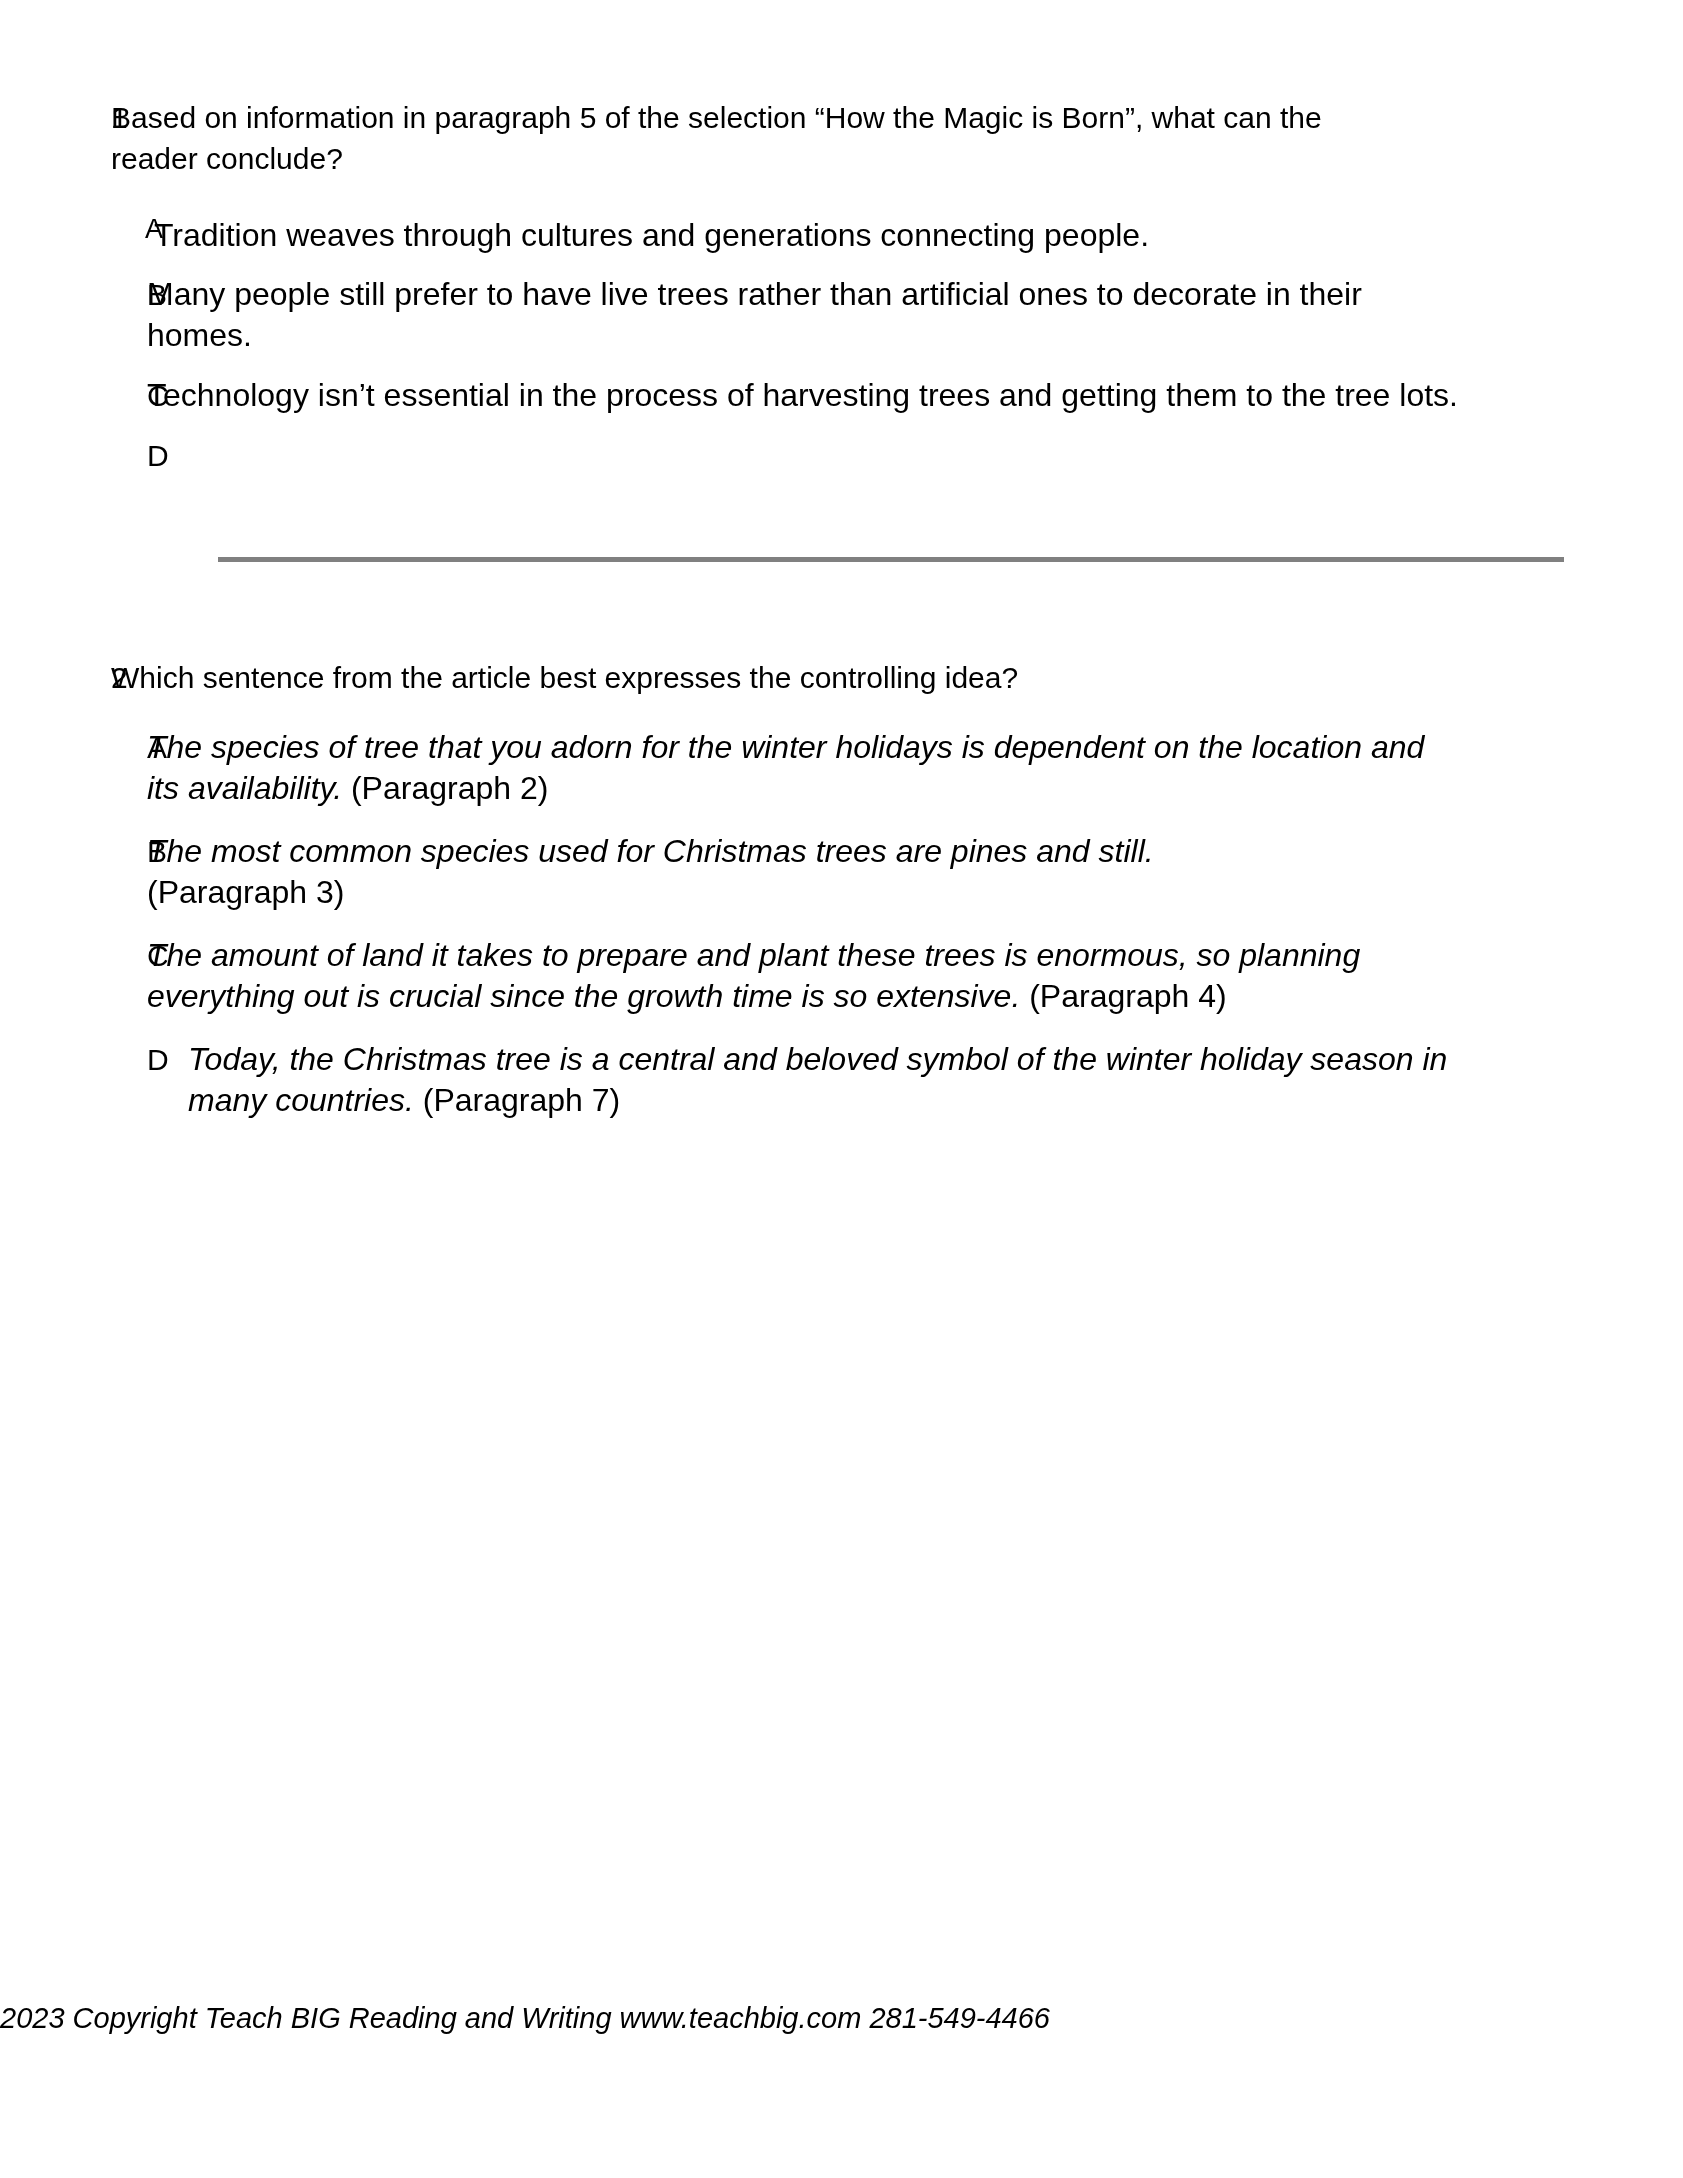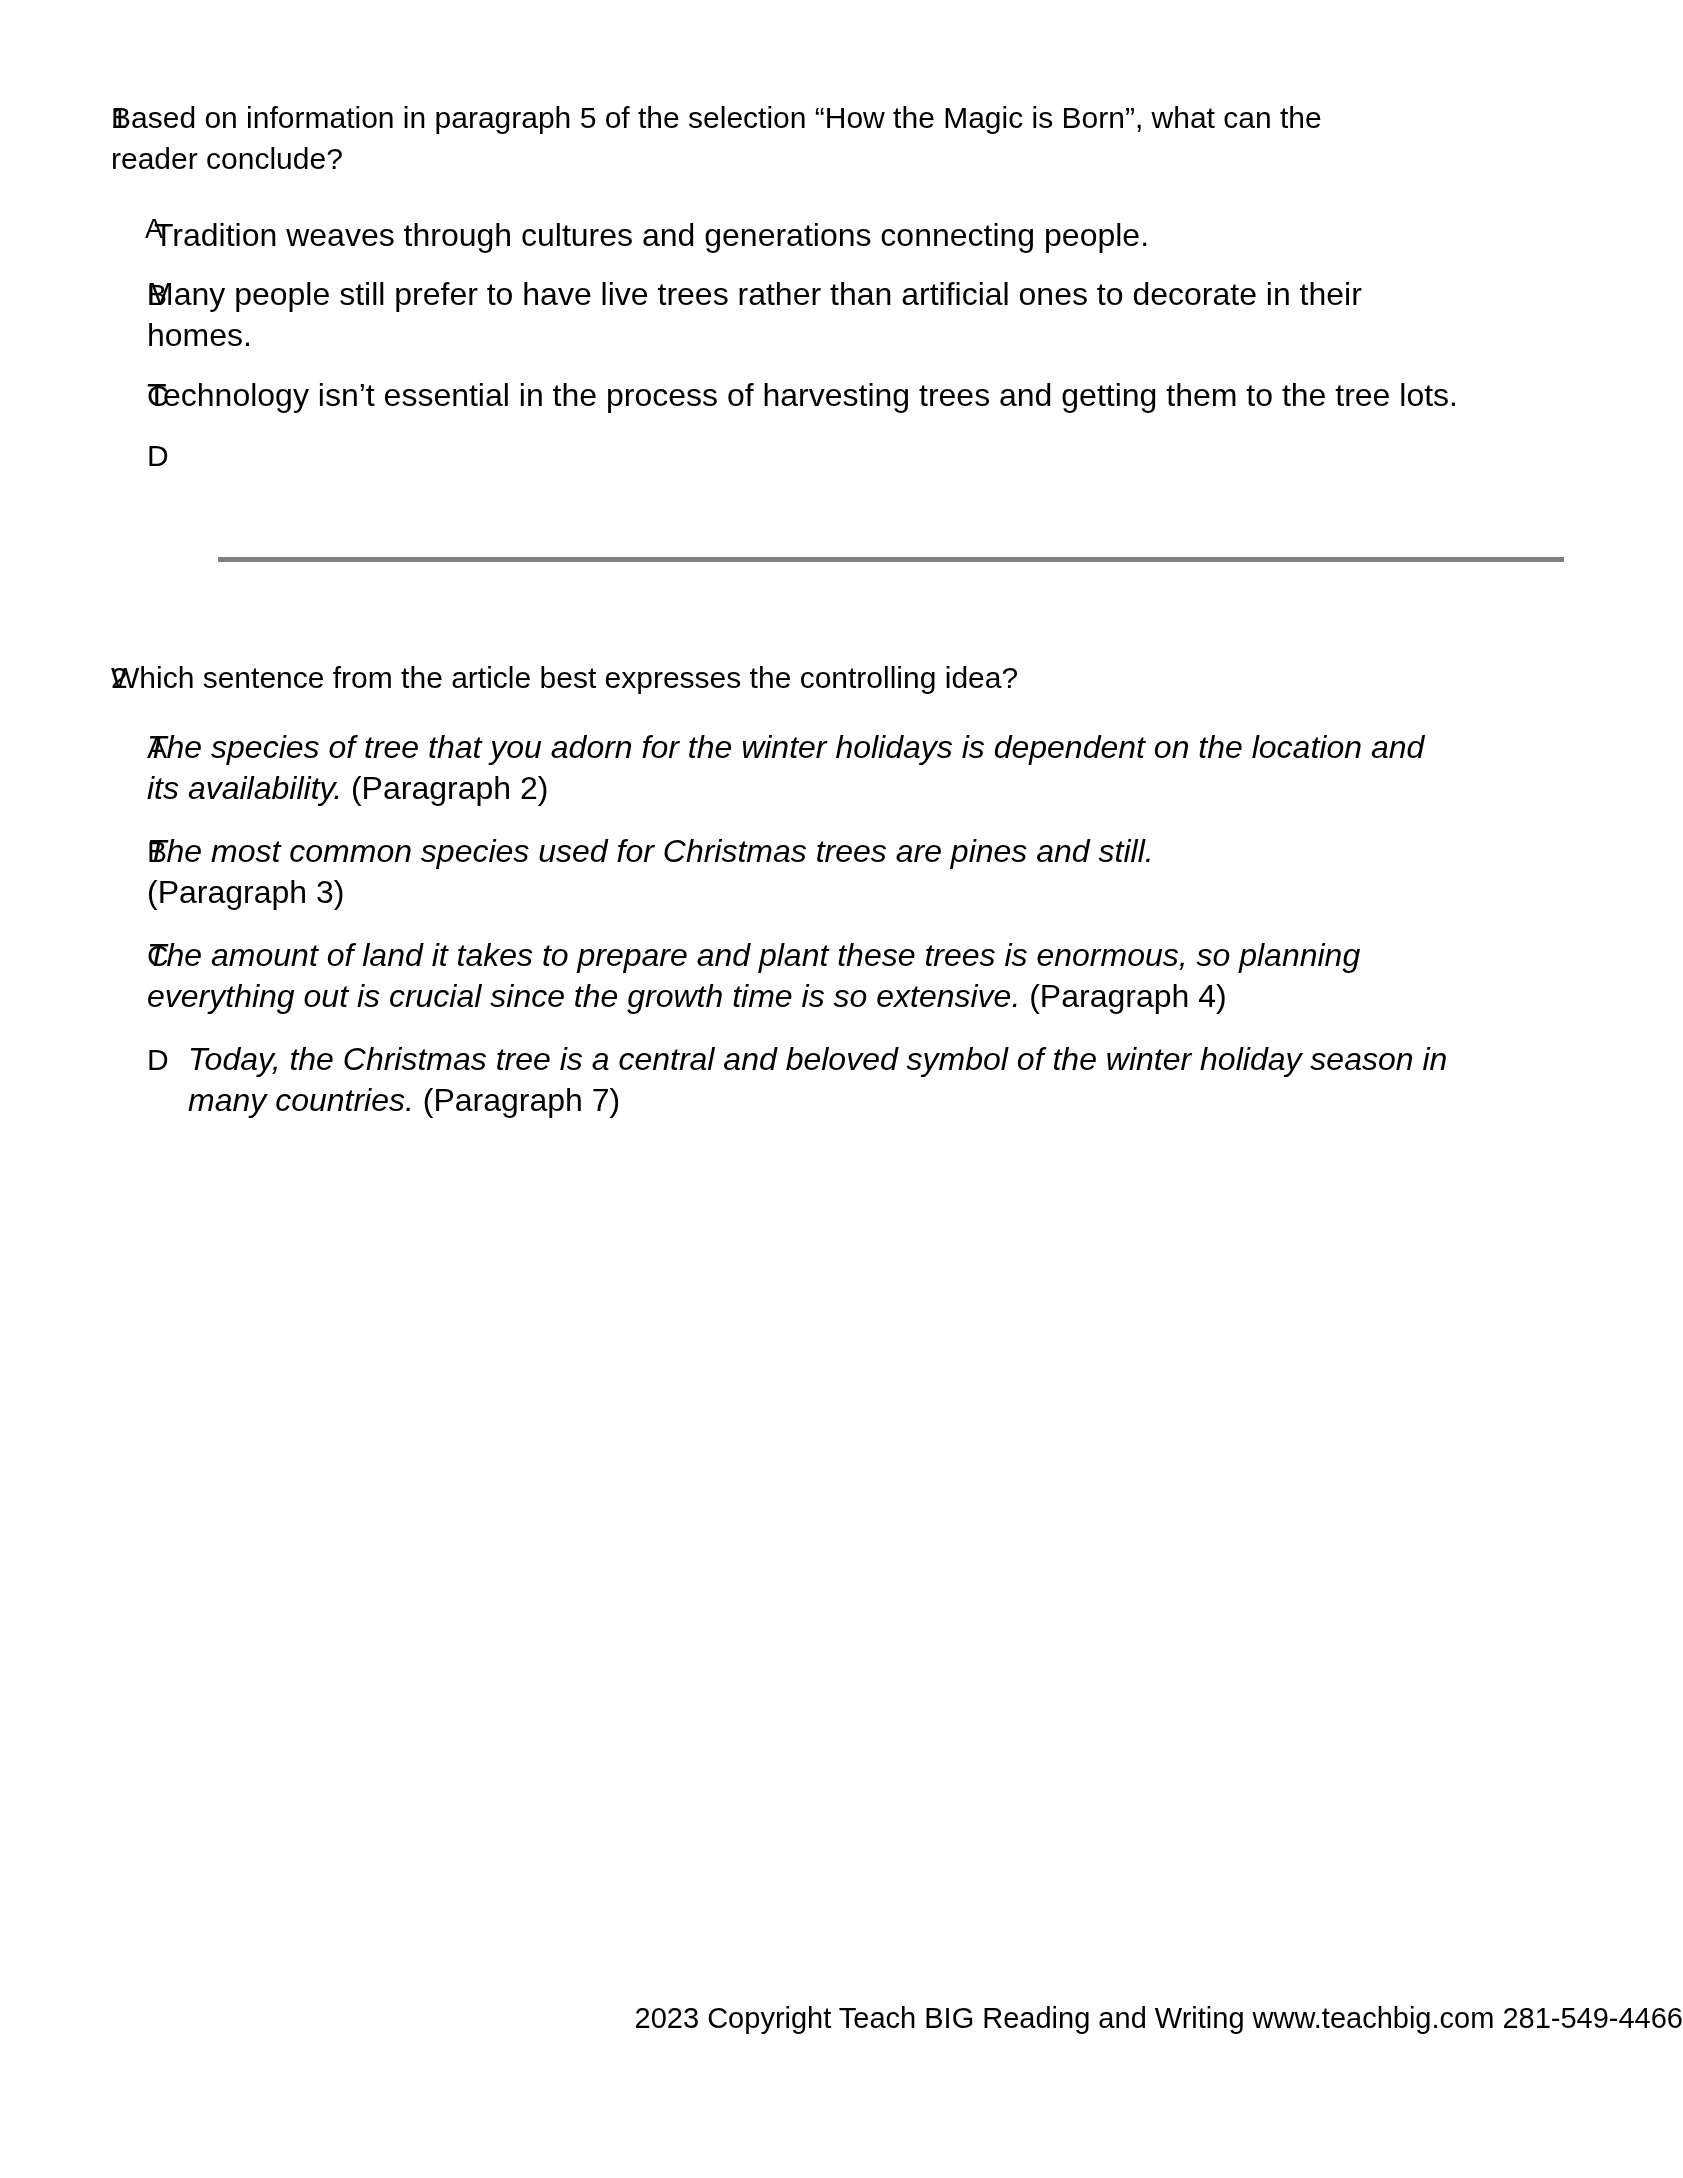--- a/index.html
+++ b/index.html
@@ -108,23 +108,24 @@
     border: 0;
     margin: 0;
   }
 
   
   .footer {
     position: absolute;
     left: 0;
     top: 1998px;
     width: 1683px;
-    text-align: right;
+    text-align: left;
     font-size: 29px;
     line-height: 40px;
+    font-style: italic;
   }
 </style>
 </head>
 <body>
 
 <div class="page">
 
   <div class="content">
 
     <div class="question-block" style="margin-top:97px;">

